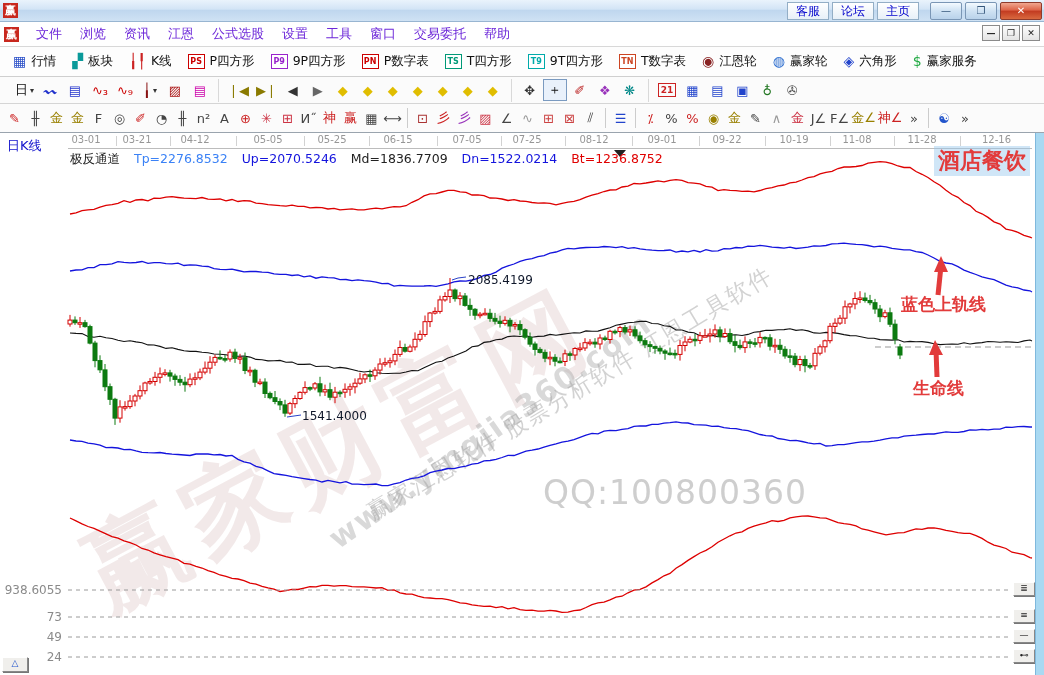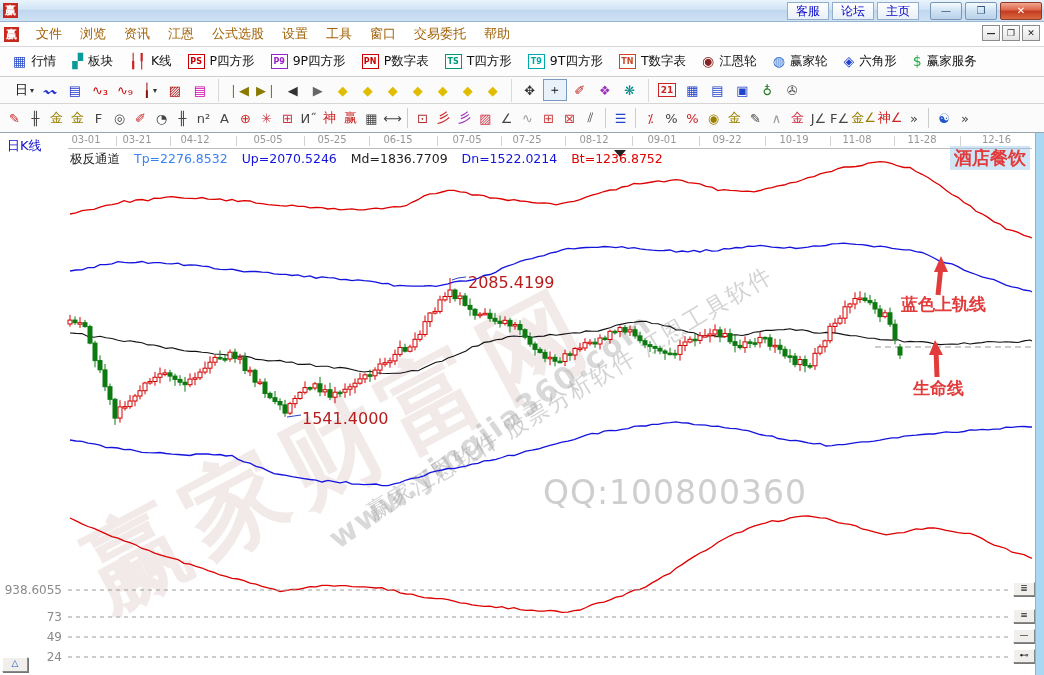--- a/index.html
+++ b/index.html
@@ -16,21 +16,21 @@
   .title-right{position:absolute;right:2px;top:2px;display:flex;align-items:flex-end;gap:3px;}
   .quick-btn{height:18px;min-width:42px;padding:0 6px;font-size:12px;color:#0000cc;
     background:linear-gradient(#ffffff,#e8f0f8);border:1px solid #93aec6;text-align:center;line-height:16px;}
   .win-btn{height:18px;width:32px;border:1px solid #7a96b5;border-radius:2px;font-size:10px;line-height:15px;
     text-align:center;color:#35567a;background:linear-gradient(#f4faff,#cfe2f3 50%,#b9d2ea);}
   .win-btn.close{width:42px;color:#fff;font-weight:bold;background:linear-gradient(#f0a78f,#dd6347 45%,#c23a20 50%,#d9693f);border-color:#8e3b2c;}
   
   .menubar{height:25px;background:#fff;border-bottom:1px solid #d8d8d8;display:flex;align-items:center;
     padding:0 4px;position:relative;}
   .menubar .app-logo{margin-right:8px;}
-  .menu-item{font-size:13px;color:#a16207;padding:16px 9px;cursor:default;}
+  .menu-item{font-size:13px;color:#6d28d9;padding:16px 9px;cursor:default;}
   .mdi-controls{position:absolute;right:4px;top:3px;display:flex;gap:2px;}
   .mdi-btn{width:18px;height:16px;border:1px solid #8a8a8a;background:linear-gradient(#fdfdfd,#e4e4e4);
     font-size:9px;line-height:14px;text-align:center;color:#222;font-weight:bold;}
   
   .toolbar-main{height:30px;background:#fdfdfd;border-bottom:1px solid #cfcfcf;display:flex;align-items:center;
     padding:0 6px;gap:2px;}
   .tb1-item{display:flex;align-items:center;gap:5px;padding:2px 7px;font-size:12.5px;color:#111;}
   .tb1-glyph{font-size:14px;line-height:15px;}
   .tb1-badge{width:17px;height:15px;font-size:8px;font-weight:bold;text-align:center;line-height:13px;
     border:1px solid currentColor;background:#fff;}
@@ -61,23 +61,23 @@
     letter-spacing:2px;color:rgba(160,160,160,0.40);transform:rotate(-35deg);}
   #wmQQ{left:543px;top:340px;font-size:33px;color:rgba(165,165,165,0.55);letter-spacing:1px;}
   svg.chart-svg{position:absolute;left:0;top:0;z-index:2;}
   .overlay{position:absolute;z-index:3;white-space:nowrap;}
   #periodLabel{left:7px;top:4px;color:#1111cc;font-size:13px;}
   .date-label{position:absolute;top:1px;width:44px;margin-left:-22px;text-align:center;
     font-size:10px;color:#969696;z-index:3;}
   .date-tick{position:absolute;top:3px;width:1px;height:10px;background:#d2d2d2;z-index:3;}
   #dateRule{position:absolute;left:68px;width:964px;top:15px;height:1px;background:#bcbcbc;z-index:3;}
   #indicatorRow{left:70px;top:18px;display:flex;gap:14px;font-size:12.5px;}
-  #sectorLabel{right:14px;top:13px;font-size:18px;font-weight:bold;color:#e23b3b;
+  #sectorLabel{right:14px;top:13px;font-size:22px;font-weight:bold;color:#e23b3b;
     background:rgba(150,200,238,0.45);padding:0 4px;}
-  .price-label{font-size:16px;color:#b91c1c;}
+  .price-label{font-size:12px;color:#0f172a;}
   #priceHigh{left:468px;top:140px;}
   #priceLow{left:302px;top:276px;}
   .annotation{font-size:17px;font-weight:bold;color:#e23b3b;}
   #annUpper{left:901px;top:160px;}
   #annLife{left:913px;top:244px;}
   .scale-label{position:absolute;width:62px;text-align:right;font-size:12px;color:#8a8a8a;z-index:3;}
   .mini-btn{position:absolute;z-index:4;background:#f0efec;border:1px solid #888;
     border-top-color:#fff;border-left-color:#fff;box-shadow:1px 1px 0 #777;
     font-size:9px;line-height:11px;text-align:center;color:#222;}
   .vscroll{position:absolute;left:1035px;top:0;width:9px;height:542px;background:#a9d9f2;

